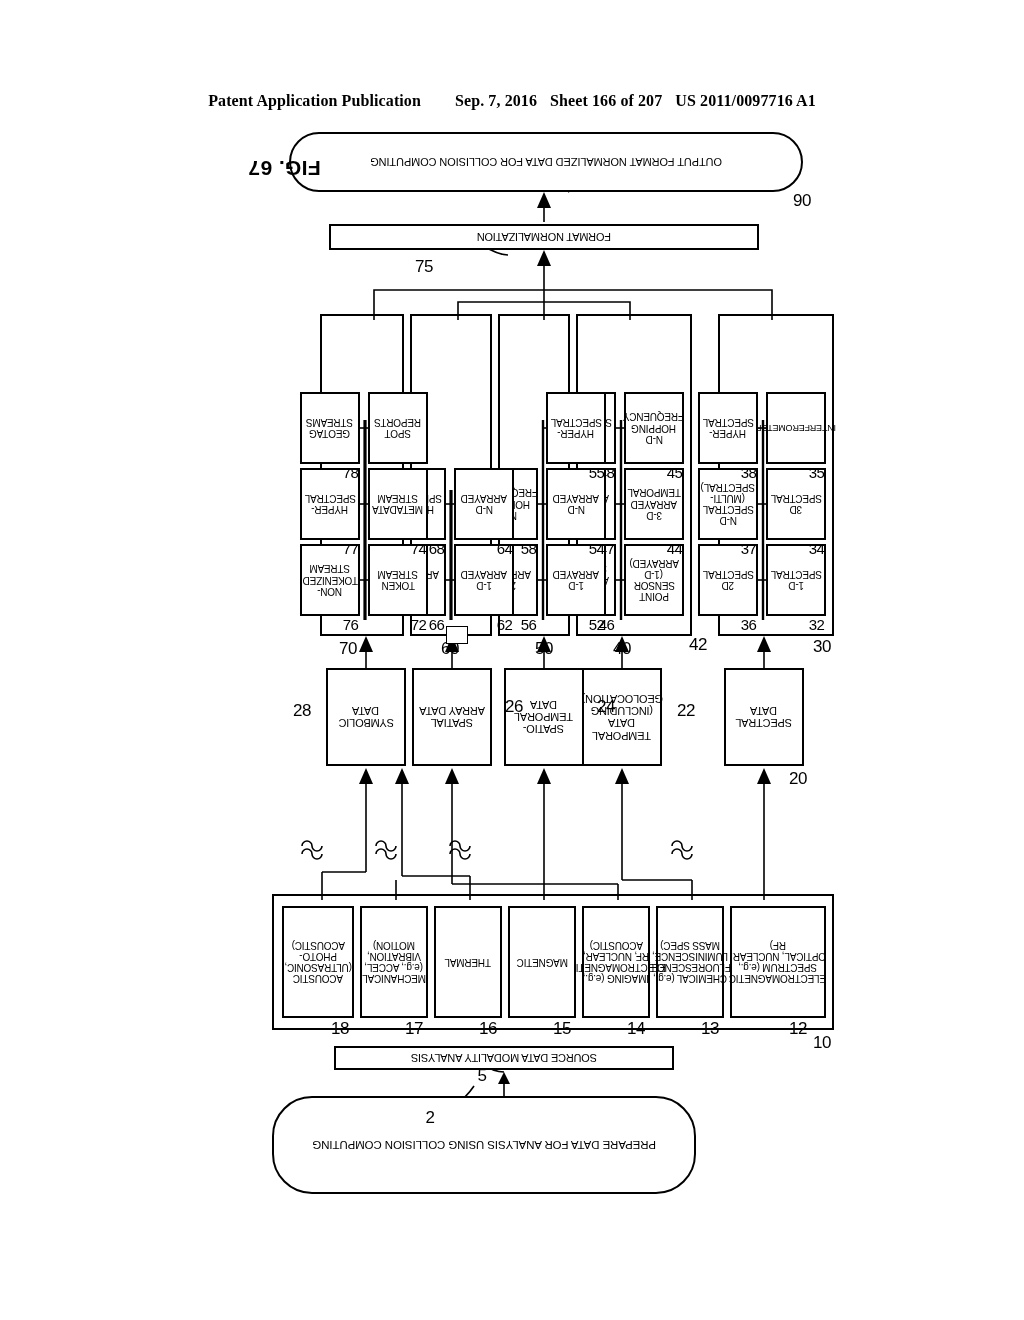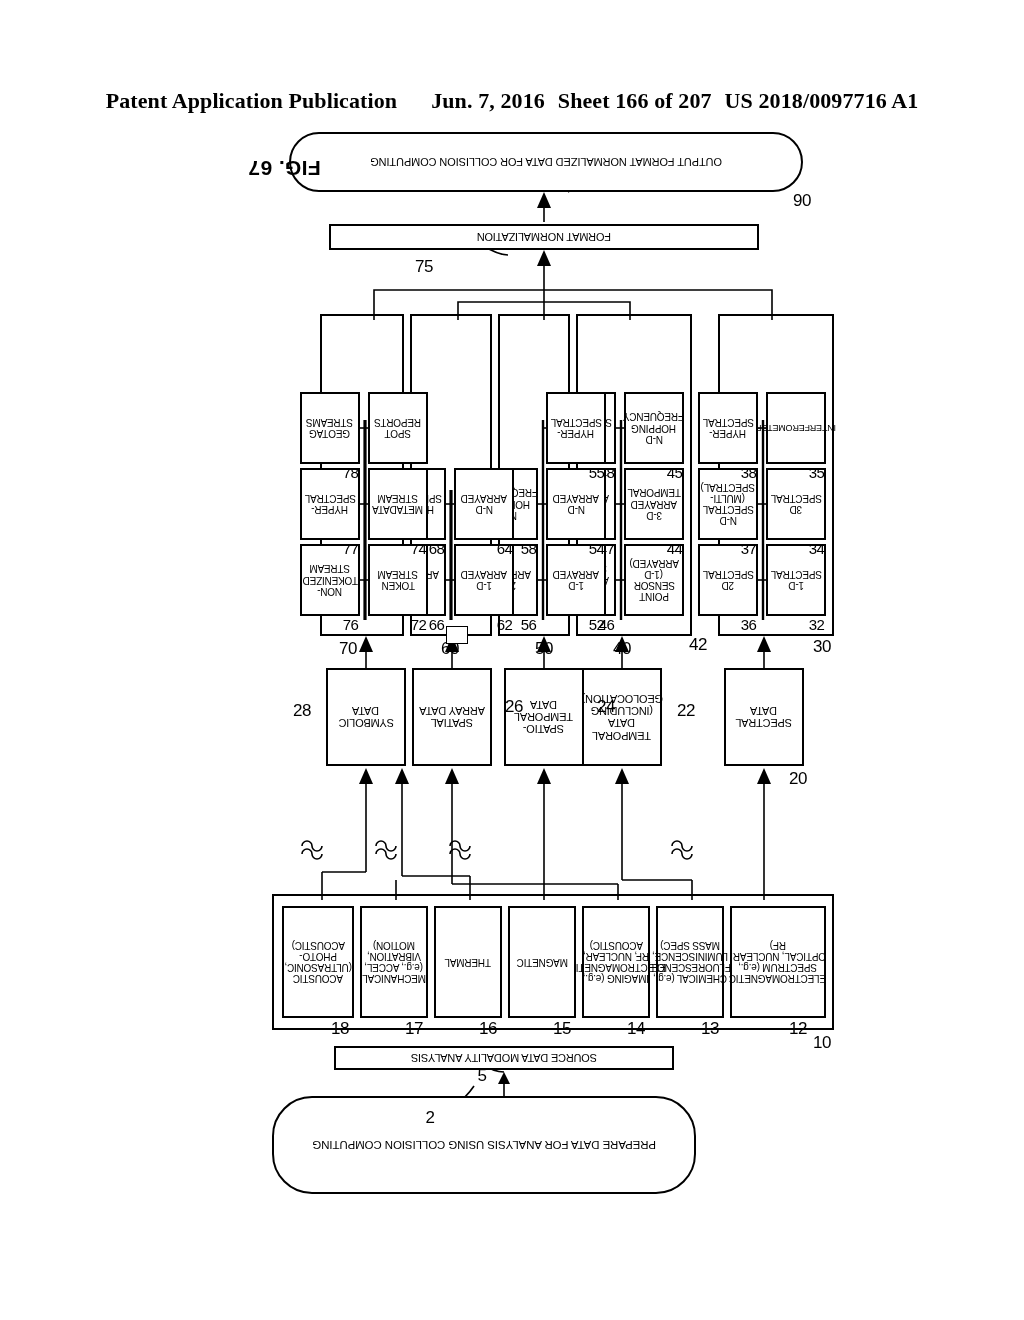--- a/index.html
+++ b/index.html
@@ -1,20 +1,20 @@
 <!DOCTYPE html>
 <html><head>
 <meta charset="utf-8">
 <style>
   html,body{margin:0;padding:0;background:#fff;}
   body{width:1024px;height:1320px;position:relative;font-family:"Liberation Sans",sans-serif;color:#000;overflow:hidden;}
 
   
   #hdr{position:absolute;left:0;top:86px;width:1024px;height:30px;
-       font-family:"Liberation Serif",serif;font-weight:bold;font-size:22px;
+       font-family:"Liberation Serif",serif;font-weight:bold;font-size:16px;
        display:flex;align-items:center;justify-content:center;letter-spacing:.1px;white-space:nowrap;}
   #hdr .gap1{display:inline-block;width:34px;}
   #hdr .gap2{display:inline-block;width:13px;}
 
   
   #rotwrap{position:absolute;left:0;top:0;width:1024px;height:1320px;}
   #canvas{position:absolute;width:1120px;height:720px;
           left:-48px;top:300px;
           transform:rotate(-90deg);transform-origin:560px 360px;}
 
@@ -41,25 +41,25 @@
   
   #figlab{position:absolute;font-family:"Liberation Sans",sans-serif;font-weight:bold;
           font-size:21px;letter-spacing:.4px;}
 </style>
 </head>
 <body>
 
 <div id="hdr">
   <span>Patent Application Publication</span>
   <span class="gap1"></span>
-  <span>Jun. 7, 2016</span>
+  <span>Sep. 7, 2016</span>
   <span class="gap2"></span>
   <span>Sheet 166 of 207</span>
   <span class="gap2"></span>
-  <span>US 2018/0097716 A1</span>
+  <span>US 2011/0097716 A1</span>
 </div>
 
 <div id="rotwrap">
 <div id="canvas">
 
   <svg id="wires" viewBox="0 0 1120 720">
     <g stroke="#000" fill="none" stroke-width="1.6">
 
       <path d="M120,352 L143,352"></path>
       <path d="M136,346 L148,352 L136,358 Z" fill="#000" stroke="none"></path>

